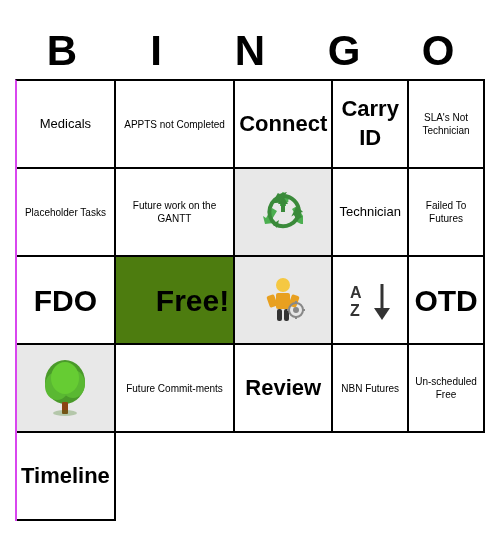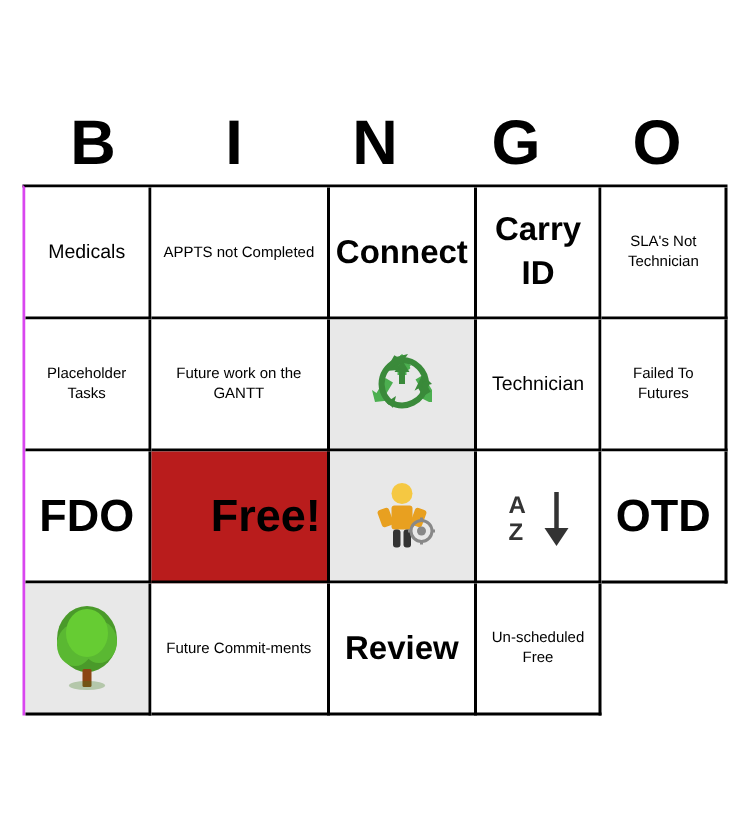--- a/index.html
+++ b/index.html
@@ -80,21 +80,21 @@
     
     .icon-container {
       display: flex;
       align-items: center;
       justify-content: center;
       width: 100%;
       height: 100%;
     }
 
     .free-cell {
-      background: #b91c1c;
+      background: #4d7c0f;
       padding-left: 40px;
     }
   </style>
 </head>
 <body>
 
 <div class="bingo-card">
   <div class="bingo-header">
     <div class="bingo-letter">B</div>
     <div class="bingo-letter">I</div>
@@ -223,19 +223,25 @@
           <ellipse cx="27" cy="55" rx="12" ry="3" fill="#3a7a1a" opacity="0.3"></ellipse>
         </svg>
       </div>
     </div>
     <div class="bingo-cell">
       <span class="cell-text small">Future Commit-ments</span>
     </div>
     <div class="bingo-cell">
       <span class="cell-text medium">Review</span>
     </div>
+    <div class="bingo-cell">
+      <span class="cell-text small">NBN Futures</span>
+    </div>
 
     <div class="bingo-cell">
       <span class="cell-text small">Un-scheduled Free</span>
+    </div>
+    <div class="bingo-cell">
+      <span class="cell-text medium">Timeline</span>
     </div>
 
   </div>
 </div>
 
 </body></html>

